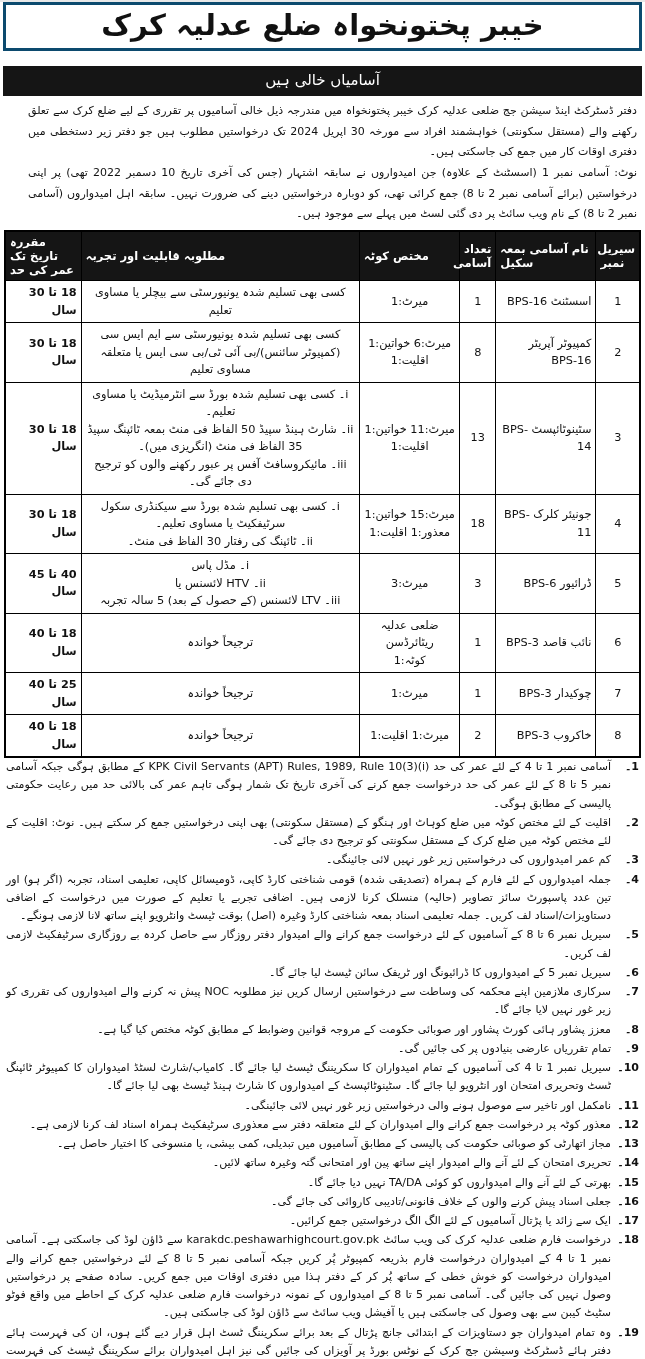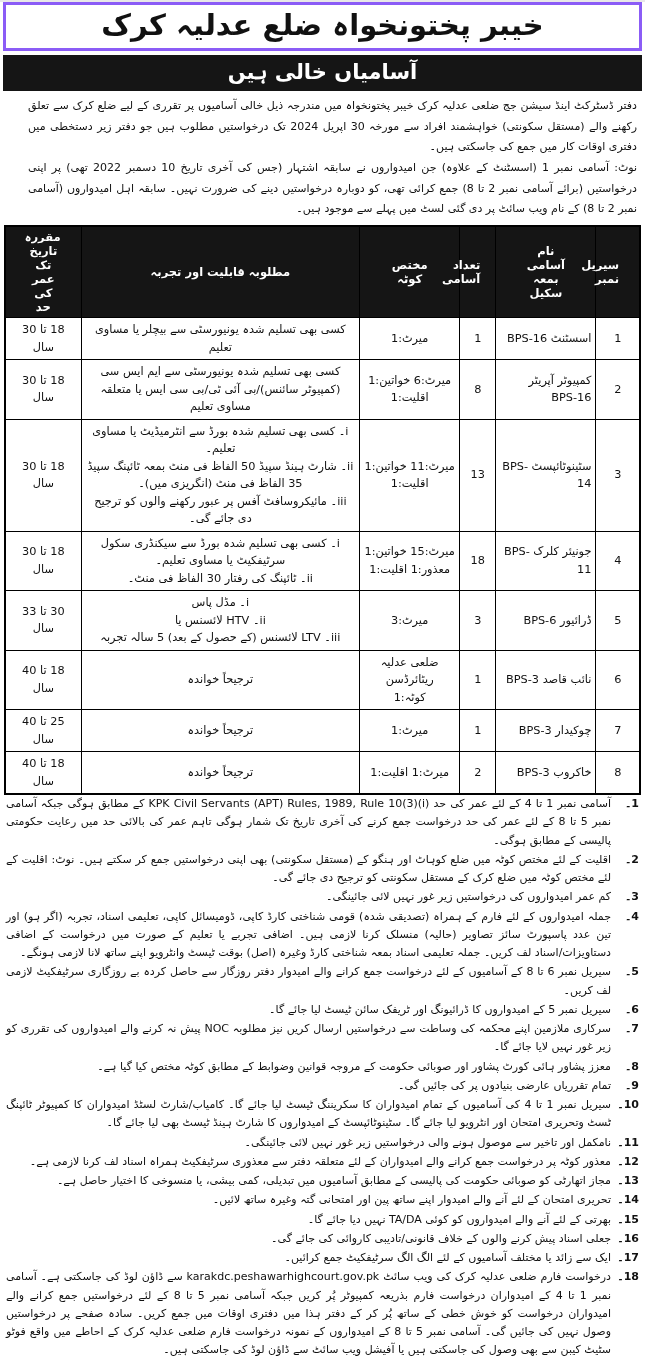--- a/index.html
+++ b/index.html
@@ -1,33 +1,33 @@
 <!DOCTYPE html>
 <html lang="ur" dir="rtl"><head>
 <meta charset="utf-8">
 <style>
   html,body{margin:0;padding:0;background:#e8e8e8;}
   body{font-family:"DejaVu Sans",sans-serif;}
   .ad{width:645px;min-height:1359px;margin:0 auto;background:#ffffff;box-sizing:border-box;position:relative;direction:rtl;color:#111;}
   
-  .title-box{margin:2px 3px 4px 3px;border:3px solid #8b5cf6;background:#fff;text-align:center;padding:3px 0 6px 0;}
+  .title-box{margin:2px 3px 15px 3px;border:3px solid #0c4a6e;background:#fff;text-align:center;padding:3px 0 6px 0;}
   .title-box .t{font-size:29px;font-weight:bold;letter-spacing:0;}
   .banner{background:#151515;color:#fff;text-align:center;padding:5px 0 7px 0;margin:0 3px;}
-  .banner .b{font-size:21px;font-weight:bold;}
+  .banner .b{font-size:15px;font-weight:normal;}
   
   .intro{padding:5px 8px 3px 12px;font-size:11px;line-height:1.88;text-align:justify;margin-left:16px;}
   .intro .note{display:block;}
   
   table.jobs{width:637px;margin:2px 4px 0 4px;border-collapse:collapse;border:2px solid #000;table-layout:fixed;}
-  table.jobs th{background:#151515;color:#fff;font-size:11.5px;font-weight:bold;border:1.5px solid #000;padding:3px 20px;text-align:center;vertical-align:middle;}
+  table.jobs th{background:#151515;color:#fff;font-size:11.5px;font-weight:bold;border:1.5px solid #000;padding:3px 4px;text-align:left;vertical-align:middle;}
   table.jobs td{border:1.5px solid #000;font-size:11.3px;padding:3px 4px;vertical-align:middle;white-space:pre-line;line-height:1.55;}
   td.c{text-align:center;}
   td.r{text-align:center;vertical-align:top;}
   td.post{font-weight:normal;}
-  td.age{text-align:center;}
+  td.age{font-weight:bold;}
   
   .cond-heading{text-align:center;font-size:14.5px;font-weight:bold;padding:2px 0 3px 0;}
   .conds{padding:0 6px 4px 6px;}
   .cond{display:flex;gap:4px;font-size:11px;line-height:1.66;margin-bottom:1px;}
   .cond .num{font-weight:bold;min-width:24px;flex:0 0 auto;text-align:right;}
   .cond .txt{text-align:justify;flex:1 1 auto;}
 </style>
 </head>
 <body>
 
@@ -105,21 +105,21 @@
         <td class="age">18 تا 30 سال</td>
       </tr>
       <tr>
         <td class="c">5</td>
         <td class="post">ڈرائیور BPS-6</td>
         <td class="c">3</td>
         <td class="c">میرٹ:3</td>
         <td class="r">i۔ مڈل پاس
 ii۔ HTV لائسنس یا
 iii۔ LTV لائسنس (کے حصول کے بعد) 5 سالہ تجربہ</td>
-        <td class="age">30 تا 33 سال</td>
+        <td class="age">40 تا 45 سال</td>
       </tr>
       <tr>
         <td class="c">6</td>
         <td class="post">نائب قاصد BPS-3</td>
         <td class="c">1</td>
         <td class="c">ضلعی عدلیہ ریٹائرڈسن
 کوٹہ:1</td>
         <td class="r">ترجیحاً خواندہ</td>
         <td class="age">18 تا 40 سال</td>
       </tr>
@@ -203,21 +203,21 @@
     <div class="cond">
         <span class="num">15۔</span>
         <span class="txt">بھرتی کے لئے آنے والے امیدواروں کو کوئی TA/DA نہیں دیا جائے گا۔</span>
       </div>
     <div class="cond">
         <span class="num">16۔</span>
         <span class="txt">جعلی اسناد پیش کرنے والوں کے خلاف قانونی/تادیبی کاروائی کی جائے گی۔</span>
       </div>
     <div class="cond">
         <span class="num">17۔</span>
-        <span class="txt">ایک سے زائد یا مختلف آسامیوں کے لئے الگ الگ سرٹیفکیٹ جمع کرائیں۔</span>
+        <span class="txt">ایک سے زائد یا پڑتال آسامیوں کے لئے الگ الگ درخواستیں جمع کرائیں۔</span>
       </div>
     <div class="cond">
         <span class="num">18۔</span>
         <span class="txt">درخواست فارم ضلعی عدلیہ کرک کی ویب سائٹ karakdc.peshawarhighcourt.gov.pk سے ڈاؤن لوڈ کی جاسکتی ہے۔ آسامی نمبر 1 تا 4 کے امیدواران درخواست فارم بذریعہ کمپیوٹر پُر کریں جبکہ آسامی نمبر 5 تا 8 کے لئے درخواستیں جمع کرانے والے امیدواران درخواست کو خوش خطی کے ساتھ پُر کر کے دفتر ہذا میں دفتری اوقات میں جمع کریں۔ سادہ صفحے پر درخواستیں وصول نہیں کی جائیں گی۔ آسامی نمبر 5 تا 8 کے امیدواروں کے نمونہ درخواست فارم ضلعی عدلیہ کرک کے احاطے میں واقع فوٹو سٹیٹ کیبن سے بھی وصول کی جاسکتی ہیں یا آفیشل ویب سائٹ سے ڈاؤن لوڈ کی جاسکتی ہیں۔</span>
       </div>
     <div class="cond">
         <span class="num">19۔</span>
         <span class="txt">وہ تمام امیدواران جو دستاویزات کے ابتدائی جانچ پڑتال کے بعد برائے سکریننگ ٹسٹ اہل قرار دیے گئے ہوں، ان کی فہرست ہائے دفتر ہائے ڈسٹرکٹ وسیشن جج کرک کے نوٹس بورڈ پر آویزاں کی جائیں گی نیز اہل امیدواران برائے سکریننگ ٹیسٹ کی فہرست ہائے ضلعی عدلیہ کرک کی ویب سائٹ پر بھی اپ لوڈ کی جائیں گی۔</span>
       </div>
 

